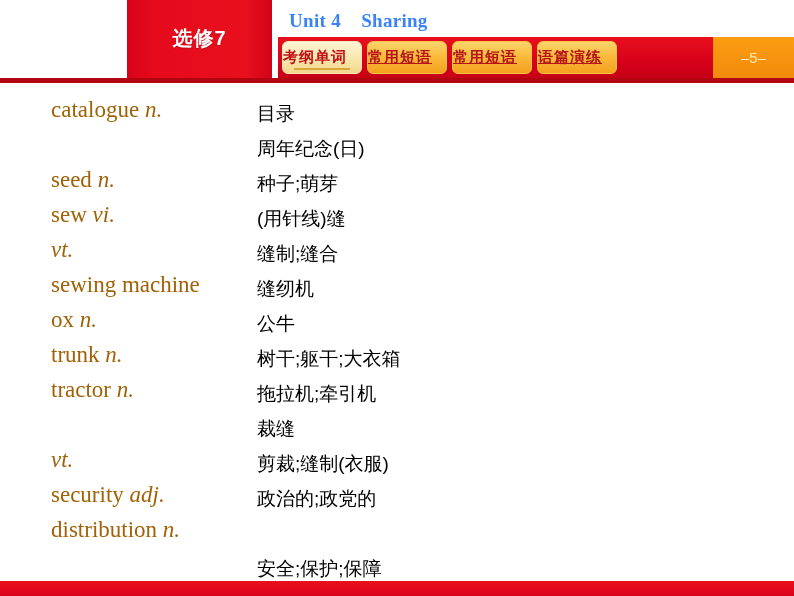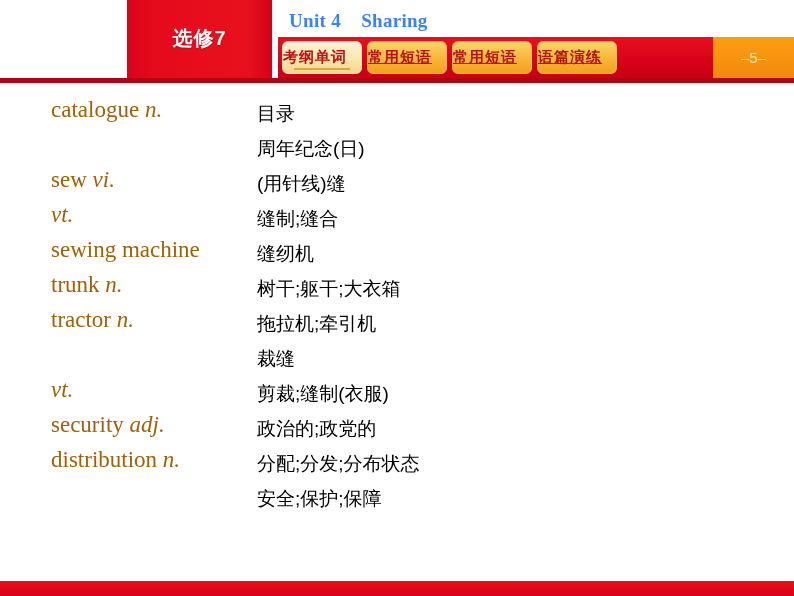--- a/index.html
+++ b/index.html
@@ -242,53 +242,60 @@
 
 <div id="wordlist">
     <div class="word-row">
       <div class="term"><span>catalogue</span> <span class="pos">n.</span></div>
       <div class="meaning">目录</div>
     </div>
     <div class="word-row">
       <div class="meaning">周年纪念(日)</div>
     </div>
     <div class="word-row">
+      <div class="term"><span>seed</span> <span class="pos">n.</span></div>
+      <div class="meaning">种子;萌芽</div>
+    </div>
+    <div class="word-row">
       <div class="term"><span>sew</span> <span class="pos">vi.</span></div>
       <div class="meaning">(用针线)缝</div>
     </div>
     <div class="word-row">
       <div class="term"><span class="pos">vt.</span></div>
       <div class="meaning">缝制;缝合</div>
     </div>
     <div class="word-row">
       <div class="term"><span>sewing machine</span></div>
       <div class="meaning">缝纫机</div>
     </div>
     <div class="word-row">
+      <div class="term"><span>ox</span> <span class="pos">n.</span></div>
+      <div class="meaning">公牛</div>
+    </div>
+    <div class="word-row">
       <div class="term"><span>trunk</span> <span class="pos">n.</span></div>
       <div class="meaning">树干;躯干;大衣箱</div>
     </div>
     <div class="word-row">
       <div class="term"><span>tractor</span> <span class="pos">n.</span></div>
       <div class="meaning">拖拉机;牵引机</div>
     </div>
     <div class="word-row">
       <div class="meaning">裁缝</div>
     </div>
     <div class="word-row">
       <div class="term"><span class="pos">vt.</span></div>
       <div class="meaning">剪裁;缝制(衣服)</div>
     </div>
     <div class="word-row">
       <div class="term"><span>security</span> <span class="pos">adj.</span></div>
       <div class="meaning">政治的;政党的</div>
     </div>
     <div class="word-row">
       <div class="term"><span>distribution</span> <span class="pos">n.</span></div>
-      <div class="meaning">分配;分发;分布状态</div>
     </div>
     <div class="word-row">
       <div class="meaning">安全;保护;保障</div>
     </div>
   </div>
 
 <div id="footer-bar-cap"></div>
 <div id="footer-bar"></div>
 
 </body></html>

